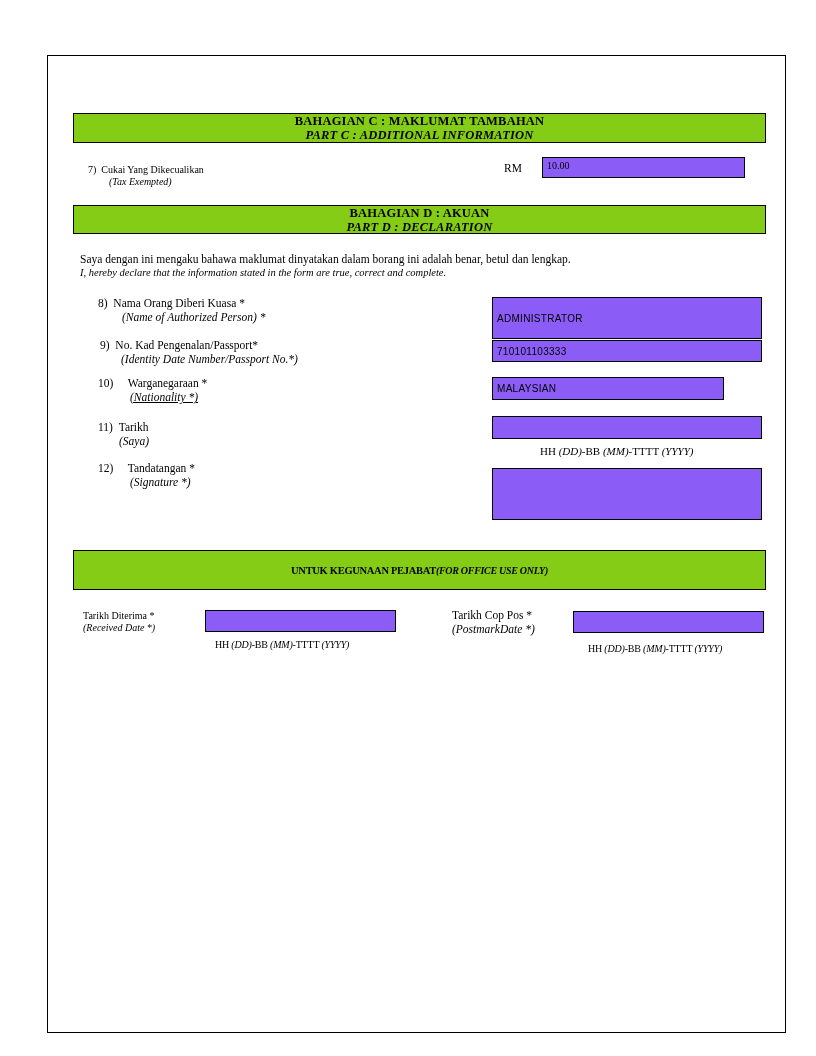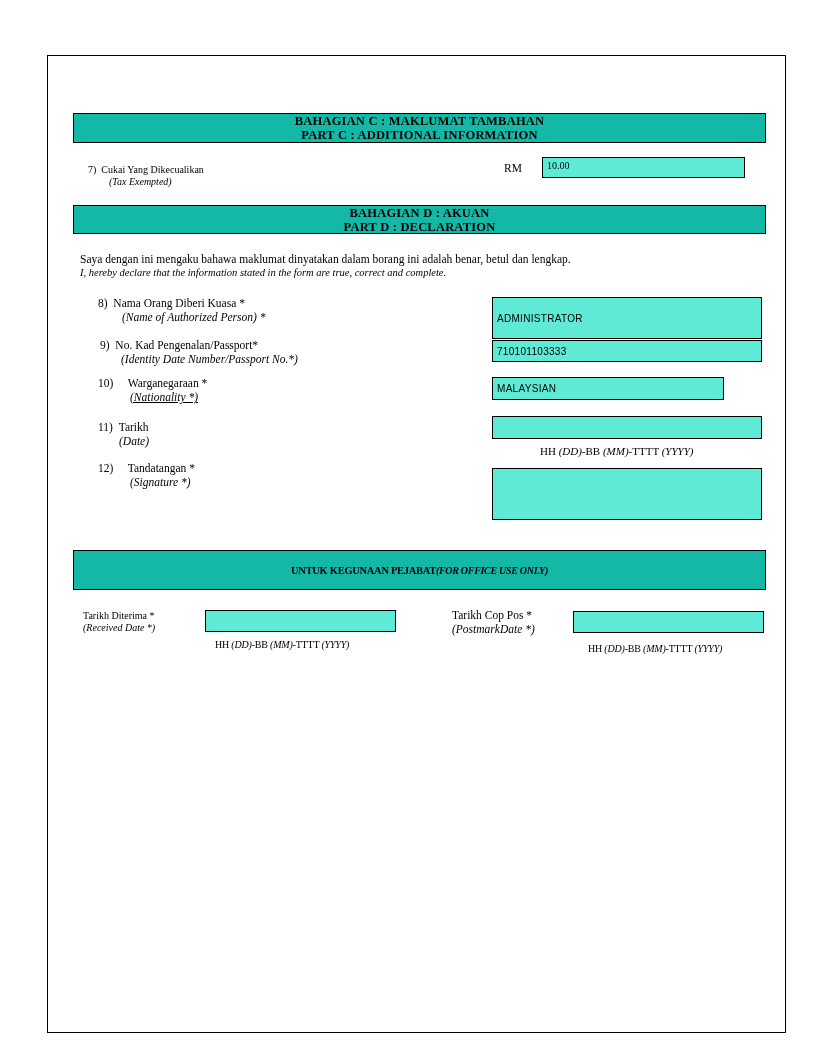--- a/index.html
+++ b/index.html
@@ -6,33 +6,33 @@
     html, body { width: 816px; height: 1056px; background: #ffffff; overflow: hidden; }
     body { position: relative; font-family: "Liberation Serif", "DejaVu Serif", serif; color: #000; }
 
     .page {
       position: absolute; left: 47px; top: 55px; width: 739px; height: 978px;
       border: 1.5px solid #000; background: #fff;
     }
 
     .band {
       position: absolute; left: 73px; width: 693px;
-      background: #14b8a6; border: 1.5px solid #000;
+      background: #84cc16; border: 1.5px solid #000;
       text-align: center; font-weight: bold;
     }
     .band .l1 { font-size: 12.5px; line-height: 14px; letter-spacing: 0.2px; }
-    .band .l2 { font-size: 12.5px; line-height: 14px; letter-spacing: 0.2px; }
+    .band .l2 { font-size: 12.5px; line-height: 14px; font-style: italic; letter-spacing: 0.2px; }
 
     .abs { position: absolute; }
     .t { font-size: 11.5px; line-height: 13px; white-space: nowrap; }
     .ts { font-size: 10px; line-height: 12px; white-space: nowrap; }
     .it { font-style: italic; }
 
     .box {
-      position: absolute; border: 1.3px solid #000; background: #5eead4;
+      position: absolute; border: 1.3px solid #000; background: #8b5cf6;
       font-family: "Liberation Sans", "DejaVu Sans", sans-serif;
       font-size: 10px; padding-left: 4px; display: flex; align-items: center;
       letter-spacing: 0.3px;
     }
     .box.serif { font-family: "Liberation Serif", "DejaVu Serif", serif; font-size: 10px; letter-spacing: 0; align-items: flex-start; padding-top: 2px; }
 
     .fmt { font-size: 11px; white-space: nowrap; }
     .fmt-s { font-size: 10px; white-space: nowrap; letter-spacing: -0.2px; }
   </style>
 </head>
@@ -74,21 +74,21 @@
 
 <div class="abs t" style="left:98px;top:377px;">
   <span>10)</span>&nbsp;&nbsp;&nbsp;&nbsp;&nbsp;<span>Warganegaraan *</span>
 </div>
 <div class="abs t it" style="left:130px;top:391px;text-decoration:underline;">(Nationality *)</div>
 <div class="box" style="left:492px;top:377px;width:232px;height:23px;">MALAYSIAN</div>
 
 <div class="abs t" style="left:98px;top:421px;text-align:right;">
   <span>11)</span>&nbsp;&nbsp;<span>Tarikh</span>
 </div>
-<div class="abs t it" style="left:119px;top:435px;">(Date)</div>
+<div class="abs t it" style="left:119px;top:435px;">(Saya)</div>
 <div class="box" style="left:492px;top:416px;width:270px;height:23px;"></div>
 <div class="abs fmt" style="left:540px;top:445px;">
   <span>HH </span><span class="it">(DD)</span><span>-BB </span><span class="it">(MM)</span><span>-TTTT </span><span class="it">(YYYY)</span>
 </div>
 
 <div class="abs t" style="left:98px;top:462px;">
   <span>12)</span>&nbsp;&nbsp;&nbsp;&nbsp;&nbsp;<span>Tandatangan *</span>
 </div>
 <div class="abs t it" style="left:130px;top:476px;">(Signature *)</div>
 <div class="box" style="left:492px;top:468px;width:270px;height:52px;"></div>

